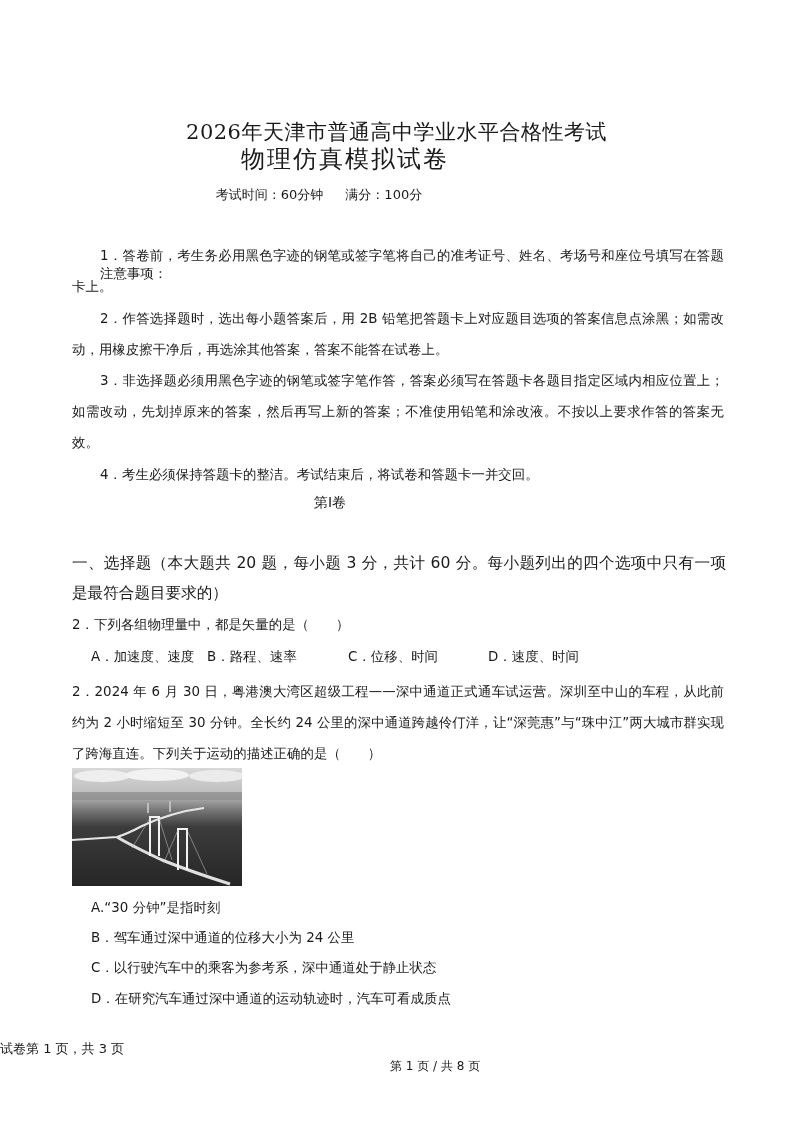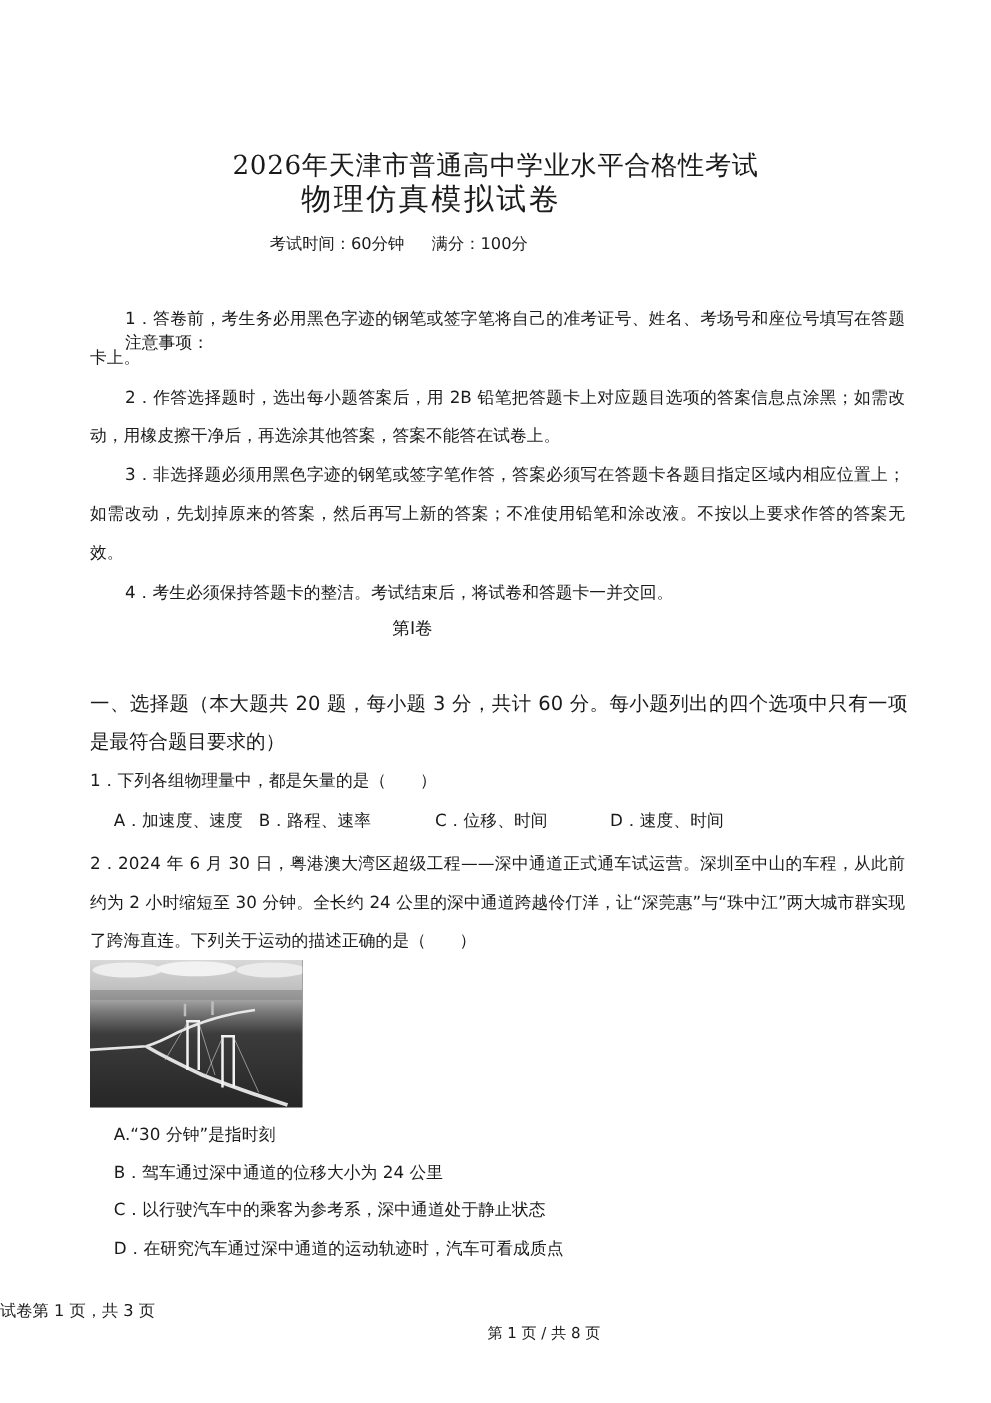--- a/index.html
+++ b/index.html
@@ -114,21 +114,21 @@
 <div class="abs body-text notice-head">注意事项：</div>
 <div class="para body-text n1">1．答卷前，考生务必用黑色字迹的钢笔或签字笔将自己的准考证号、姓名、考场号和座位号填写在答题卡上。</div>
 <div class="para body-text n2">2．作答选择题时，选出每小题答案后，用 2B 铅笔把答题卡上对应题目选项的答案信息点涂黑；如需改动，用橡皮擦干净后，再选涂其他答案，答案不能答在试卷上。</div>
 <div class="para body-text n3">3．非选择题必须用黑色字迹的钢笔或签字笔作答，答案必须写在答题卡各题目指定区域内相应位置上；如需改动，先划掉原来的答案，然后再写上新的答案；不准使用铅笔和涂改液。不按以上要求作答的答案无效。</div>
 <div class="para body-text n4">4．考生必须保持答题卡的整洁。考试结束后，将试卷和答题卡一并交回。</div>
 
 <div class="abs vol-label body-text">第Ⅰ卷</div>
 
 <div class="section">一、选择题（本大题共 20 题，每小题 3 分，共计 60 分。每小题列出的四个选项中只有一项是最符合题目要求的）</div>
 
-<div class="abs body-text q1">1．下列各组物理量中，都是矢量的是（　　）</div>
+<div class="abs body-text q1">2．下列各组物理量中，都是矢量的是（　　）</div>
 <div class="abs body-text opt" style="left:91px">A．加速度、速度</div>
 <div class="abs body-text opt" style="left:207px">B．路程、速率</div>
 <div class="abs body-text opt" style="left:348px">C．位移、时间</div>
 <div class="abs body-text opt" style="left:488px">D．速度、时间</div>
 
 <div class="q2 body-text">2．2024 年 6 月 30 日，粤港澳大湾区超级工程——深中通道正式通车试运营。深圳至中山的车程，从此前约为 2 小时缩短至 30 分钟。全长约 24 公里的深中通道跨越伶仃洋，让“深莞惠”与“珠中江”两大城市群实现了跨海直连。下列关于运动的描述正确的是（　　）</div>
 
 <div class="photo">
   <svg width="170" height="118" viewBox="0 0 170 118">
     <defs>

